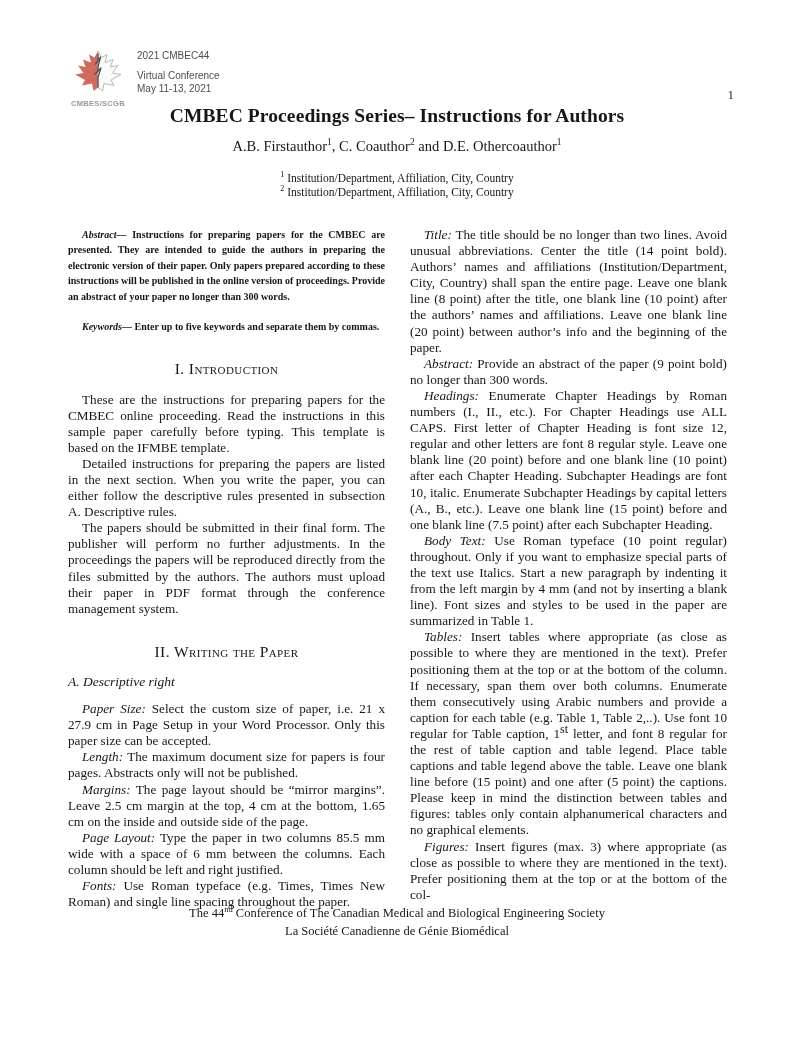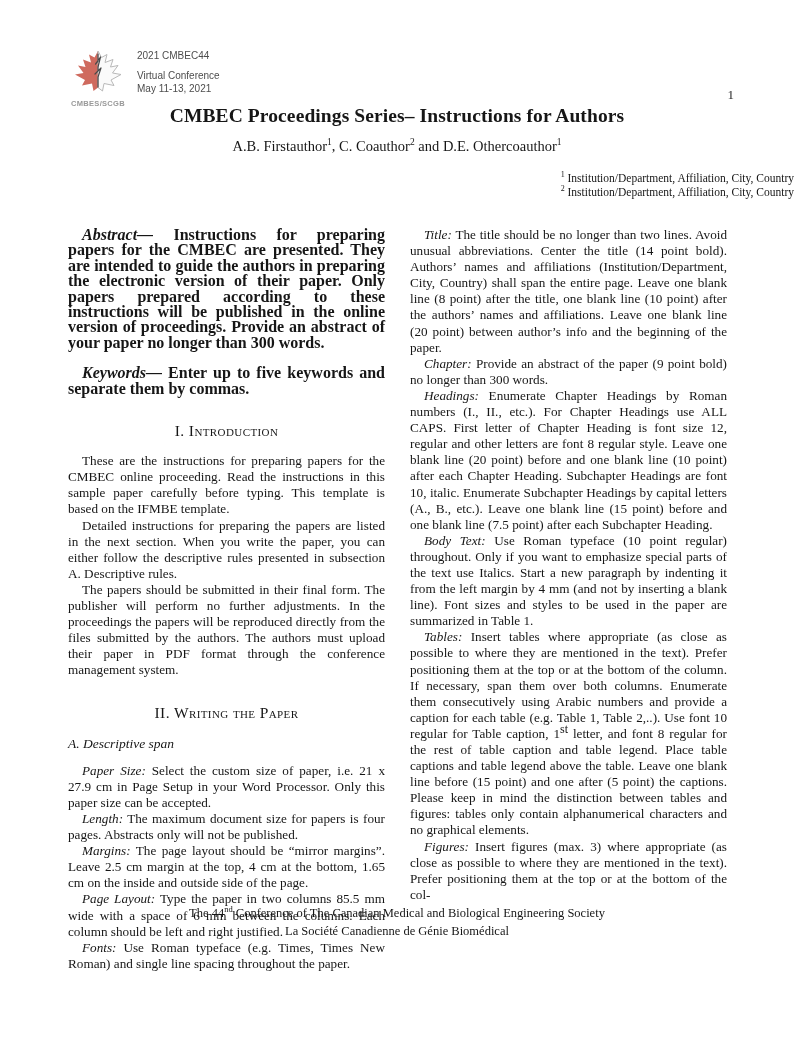--- a/index.html
+++ b/index.html
@@ -34,35 +34,35 @@
     text-align: center; font-size: 19.5px; font-weight: bold;
     letter-spacing: 0.1px;
   }
   .authors-line {
     position: absolute; top: 138px; left: 0; width: 100%;
     text-align: center; font-size: 14.5px;
   }
   .authors-line sup { font-size: 9.5px; line-height: 0; }
   .affiliations {
     position: absolute; top: 171px; left: 0; width: 100%;
-    text-align: right; font-size: 11.5px; line-height: 14px;
+    text-align: center; font-size: 11.5px; line-height: 14px;
   }
   .affiliations sup { font-size: 8px; line-height: 0; }
 
   
   .columns {
     position: absolute; top: 227px; left: 68px; width: 659px;
     display: flex; gap: 25px;
   }
   .col { width: 317px; font-size: 13.2px; line-height: 16.1px; text-align: justify; }
   .col p { margin: 0; text-indent: 14px; }
   .col p sup { font-size: 12px; line-height: 0; }
 
   .abstract-paragraph, .keywords-paragraph {
-    font-weight: bold; font-size: 16px; line-height: 15.4px;
+    font-weight: bold; font-size: 10px; line-height: 15.4px;
   }
   .keywords-paragraph { margin-top: 15px !important; }
   .lead { font-style: italic; }
 
   .section-heading {
     text-align: center; font-variant: small-caps;
     font-size: 15.5px; letter-spacing: 0.4px;
     margin: 27px 0 14px 0; text-indent: 0 !important; font-weight: normal;
   }
   .subsection-heading {
@@ -124,32 +124,32 @@
       <p class="abstract-paragraph"><span class="lead">Abstract—</span><span> Instructions for preparing papers for the CMBEC are presented. They are intended to guide the authors in preparing the electronic version of their paper. Only papers prepared according to these instructions will be published in the online version of proceedings. Provide an abstract of your paper no longer than 300 words.</span></p>
       <p class="keywords-paragraph"><span class="lead">Keywords—</span><span> Enter up to five keywords and separate them by commas.</span></p>
 
       <h2 class="section-heading">I. Introduction</h2>
 
       <p>These are the instructions for preparing papers for the CMBEC online proceeding. Read the instructions in this sample paper carefully before typing. This template is based on the IFMBE template.</p>
       <p>Detailed instructions for preparing the papers are listed in the next section. When you write the paper, you can either follow the descriptive rules presented in subsection A. Descriptive rules.</p>
       <p>The papers should be submitted in their final form. The publisher will perform no further adjustments. In the proceedings the papers will be reproduced directly from the files submitted by the authors. The authors must upload their paper in PDF format through the conference management system.</p>
 
       <h2 class="section-heading">II. Writing the Paper</h2>
-      <h3 class="subsection-heading">A. Descriptive span</h3>
+      <h3 class="subsection-heading">A. Descriptive right</h3>
 
       <p><span class="lead">Paper Size:</span><span> Select the custom size of paper, i.e. 21 x 27.9 cm in Page Setup in your Word Processor. Only this paper size can be accepted.</span></p>
       <p><span class="lead">Length:</span><span> The maximum document size for papers is four pages. Abstracts only will not be published.</span></p>
       <p><span class="lead">Margins:</span><span> The page layout should be “mirror margins”. Leave 2.5 cm margin at the top, 4 cm at the bottom, 1.65 cm on the inside and outside side of the page.</span></p>
       <p><span class="lead">Page Layout:</span><span> Type the paper in two columns 85.5 mm wide with a space of 6 mm between the columns. Each column should be left and right justified.</span></p>
       <p><span class="lead">Fonts:</span><span> Use Roman typeface (e.g. Times, Times New Roman) and single line spacing throughout the paper.</span></p>
     </div>
 
     <div class="col">
       <p><span class="lead">Title:</span><span> The title should be no longer than two lines. Avoid unusual abbreviations. Center the title (14 point bold). Authors’ names and affiliations (Institution/Department, City, Country) shall span the entire page. Leave one blank line (8 point) after the title, one blank line (10 point) after the authors’ names and affiliations. Leave one blank line (20 point) between author’s info and the beginning of the paper.</span></p>
-      <p><span class="lead">Chapter:</span><span> Provide an abstract of the paper (9 point bold) no longer than 300 words.</span></p>
+      <p><span class="lead">Abstract:</span><span> Provide an abstract of the paper (9 point bold) no longer than 300 words.</span></p>
       <p><span class="lead">Headings:</span><span> Enumerate Chapter Headings by Roman numbers (I., II., etc.). For Chapter Headings use ALL CAPS. First letter of Chapter Heading is font size 12, regular and other letters are font 8 regular style. Leave one blank line (20 point) before and one blank line (10 point) after each Chapter Heading. Subchapter Headings are font 10, italic. Enumerate Subchapter Headings by capital letters (A., B., etc.). Leave one blank line (15 point) before and one blank line (7.5 point) after each Subchapter Heading.</span></p>
       <p><span class="lead">Body Text:</span><span> Use Roman typeface (10 point regular) throughout. Only if you want to emphasize special parts of the text use Italics. Start a new paragraph by indenting it from the left margin by 4 mm (and not by inserting a blank line). Font sizes and styles to be used in the paper are summarized in Table 1.</span></p>
       <p><span class="lead">Tables:</span><span> Insert tables where appropriate (as close as possible to where they are mentioned in the text). Prefer positioning them at the top or at the bottom of the column. If necessary, span them over both columns. Enumerate them consecutively using Arabic numbers and provide a caption for each table (e.g. Table 1, Table 2,..). Use font 10 regular for Table caption, 1</span><sup>st</sup><span> letter, and font 8 regular for the rest of table caption and table legend. Place table captions and table legend above the table. Leave one blank line before (15 point) and one after (5 point) the captions. Please keep in mind the distinction between tables and figures: tables only contain alphanumerical characters and no graphical elements.</span></p>
       <p><span class="lead">Figures:</span><span> Insert figures (max. 3) where appropriate (as close as possible to where they are mentioned in the text). Prefer positioning them at the top or at the bottom of the col-</span></p>
     </div>
   </div>
 
   <div class="footer">
     <div><span>The 44</span><sup>nd</sup><span> Conference of The Canadian Medical and Biological Engineering Society</span></div>
     <div>La Société Canadienne de Génie Biomédical</div>

